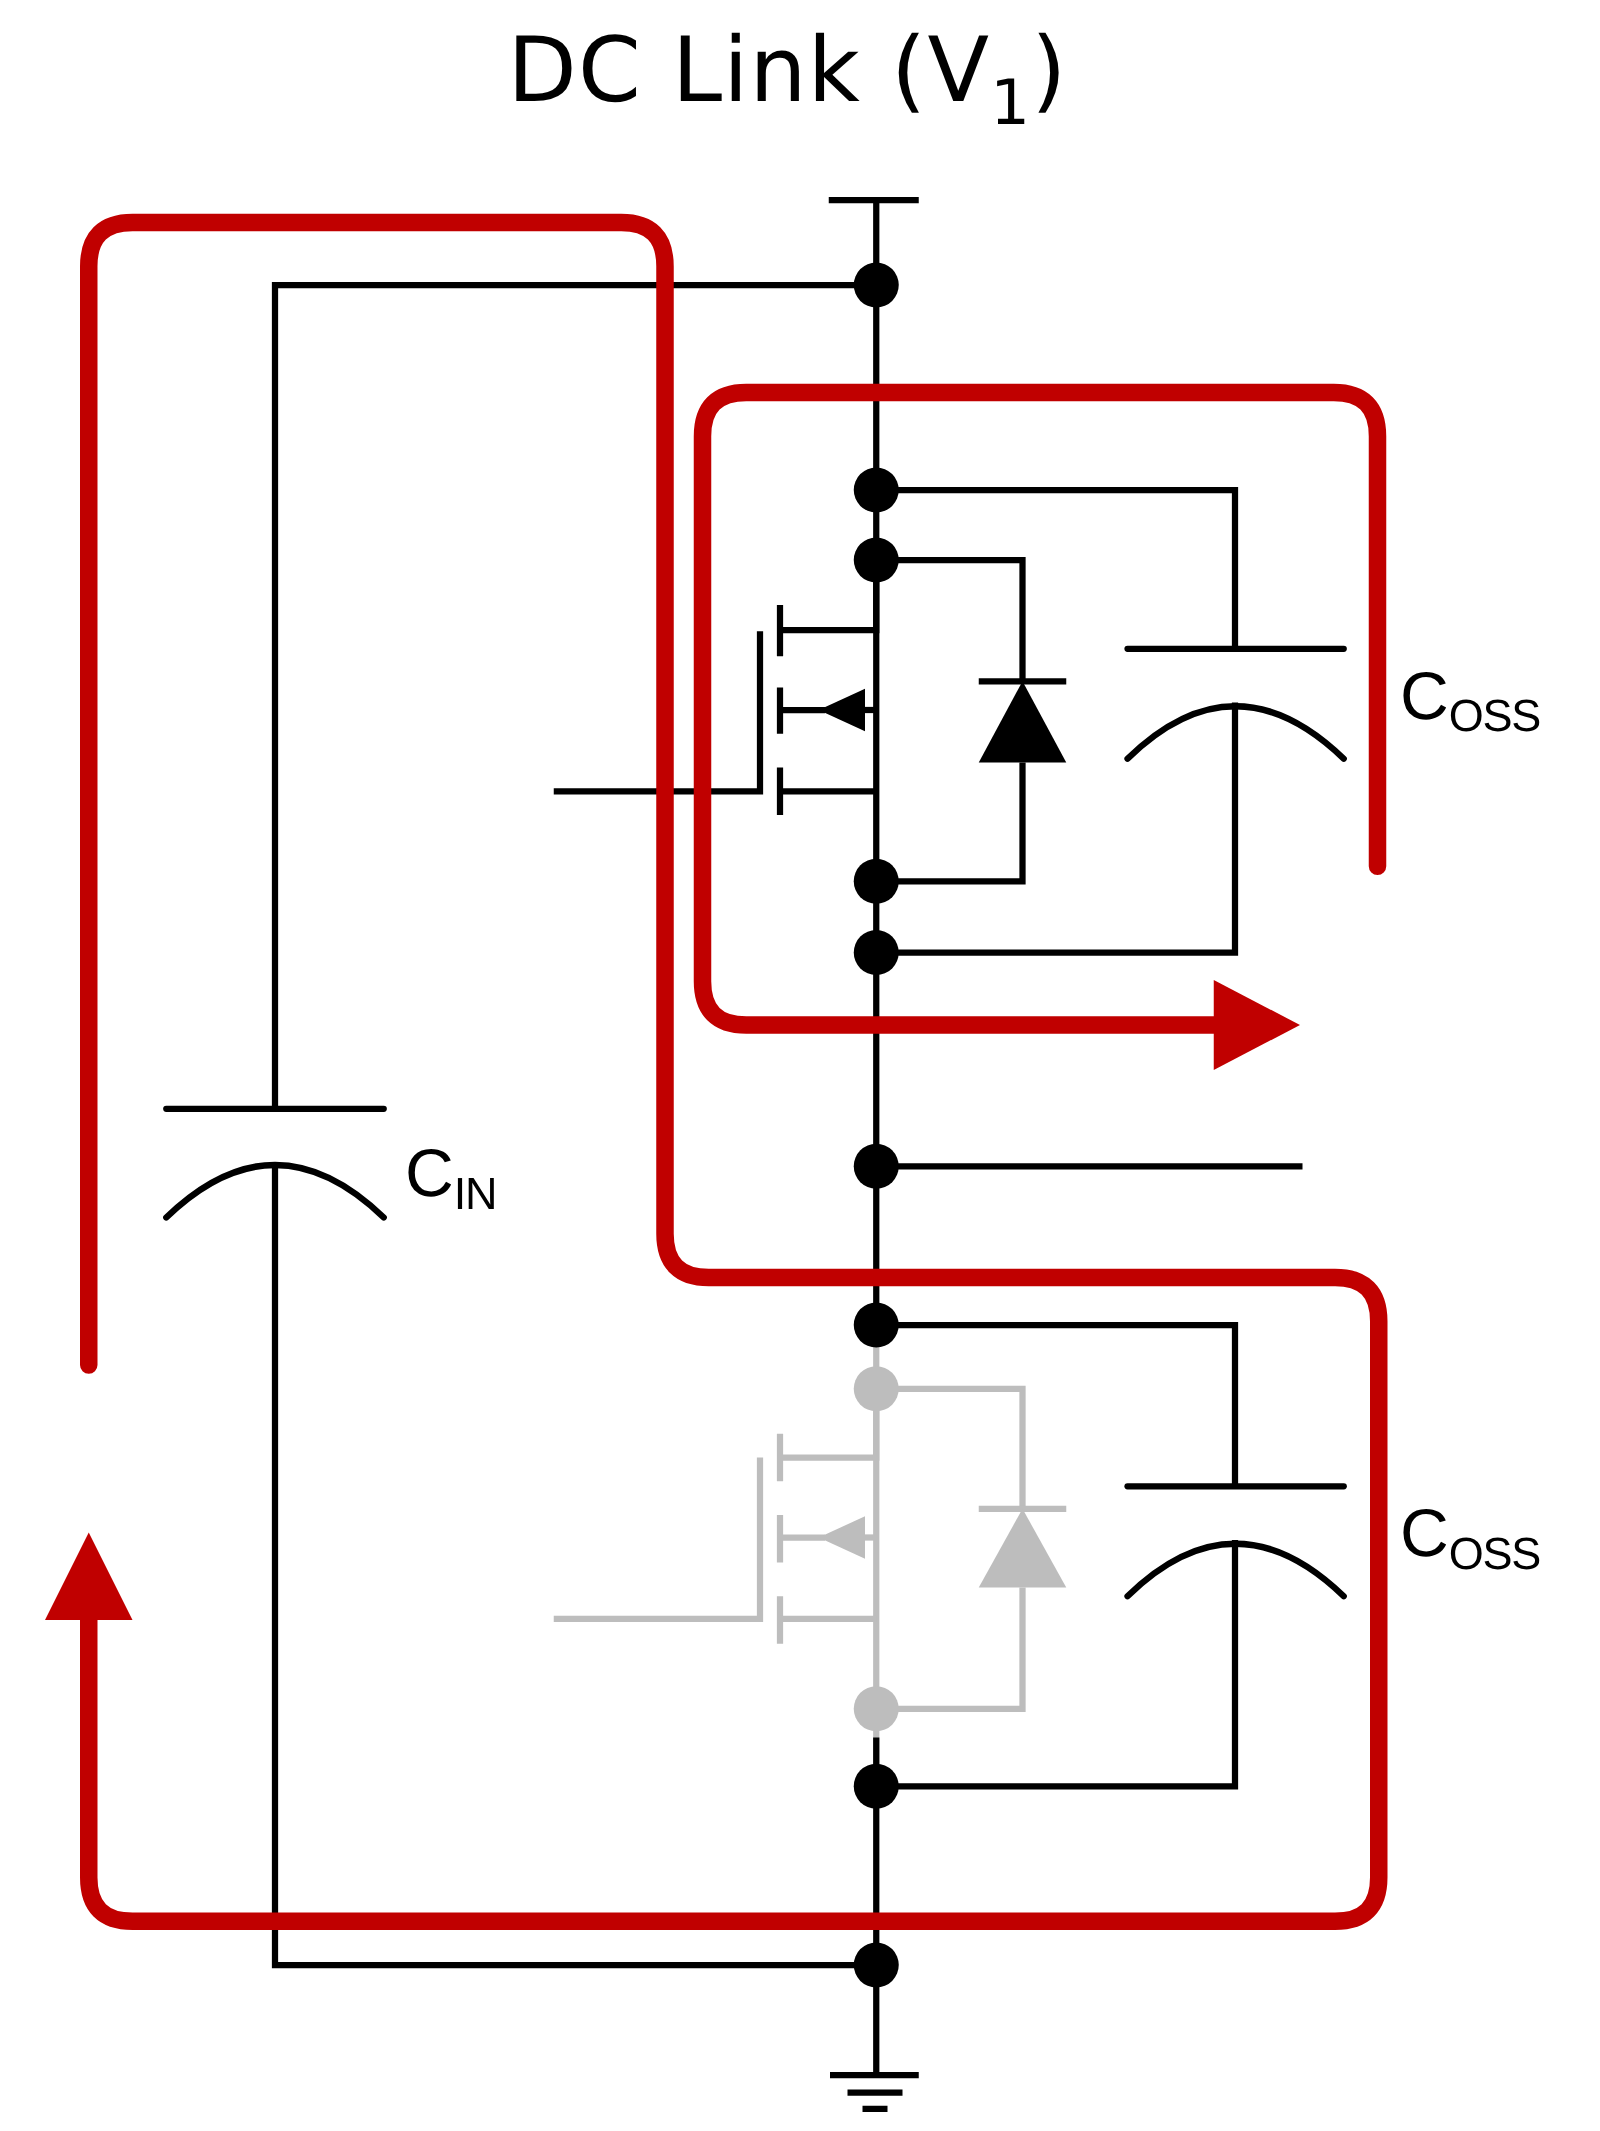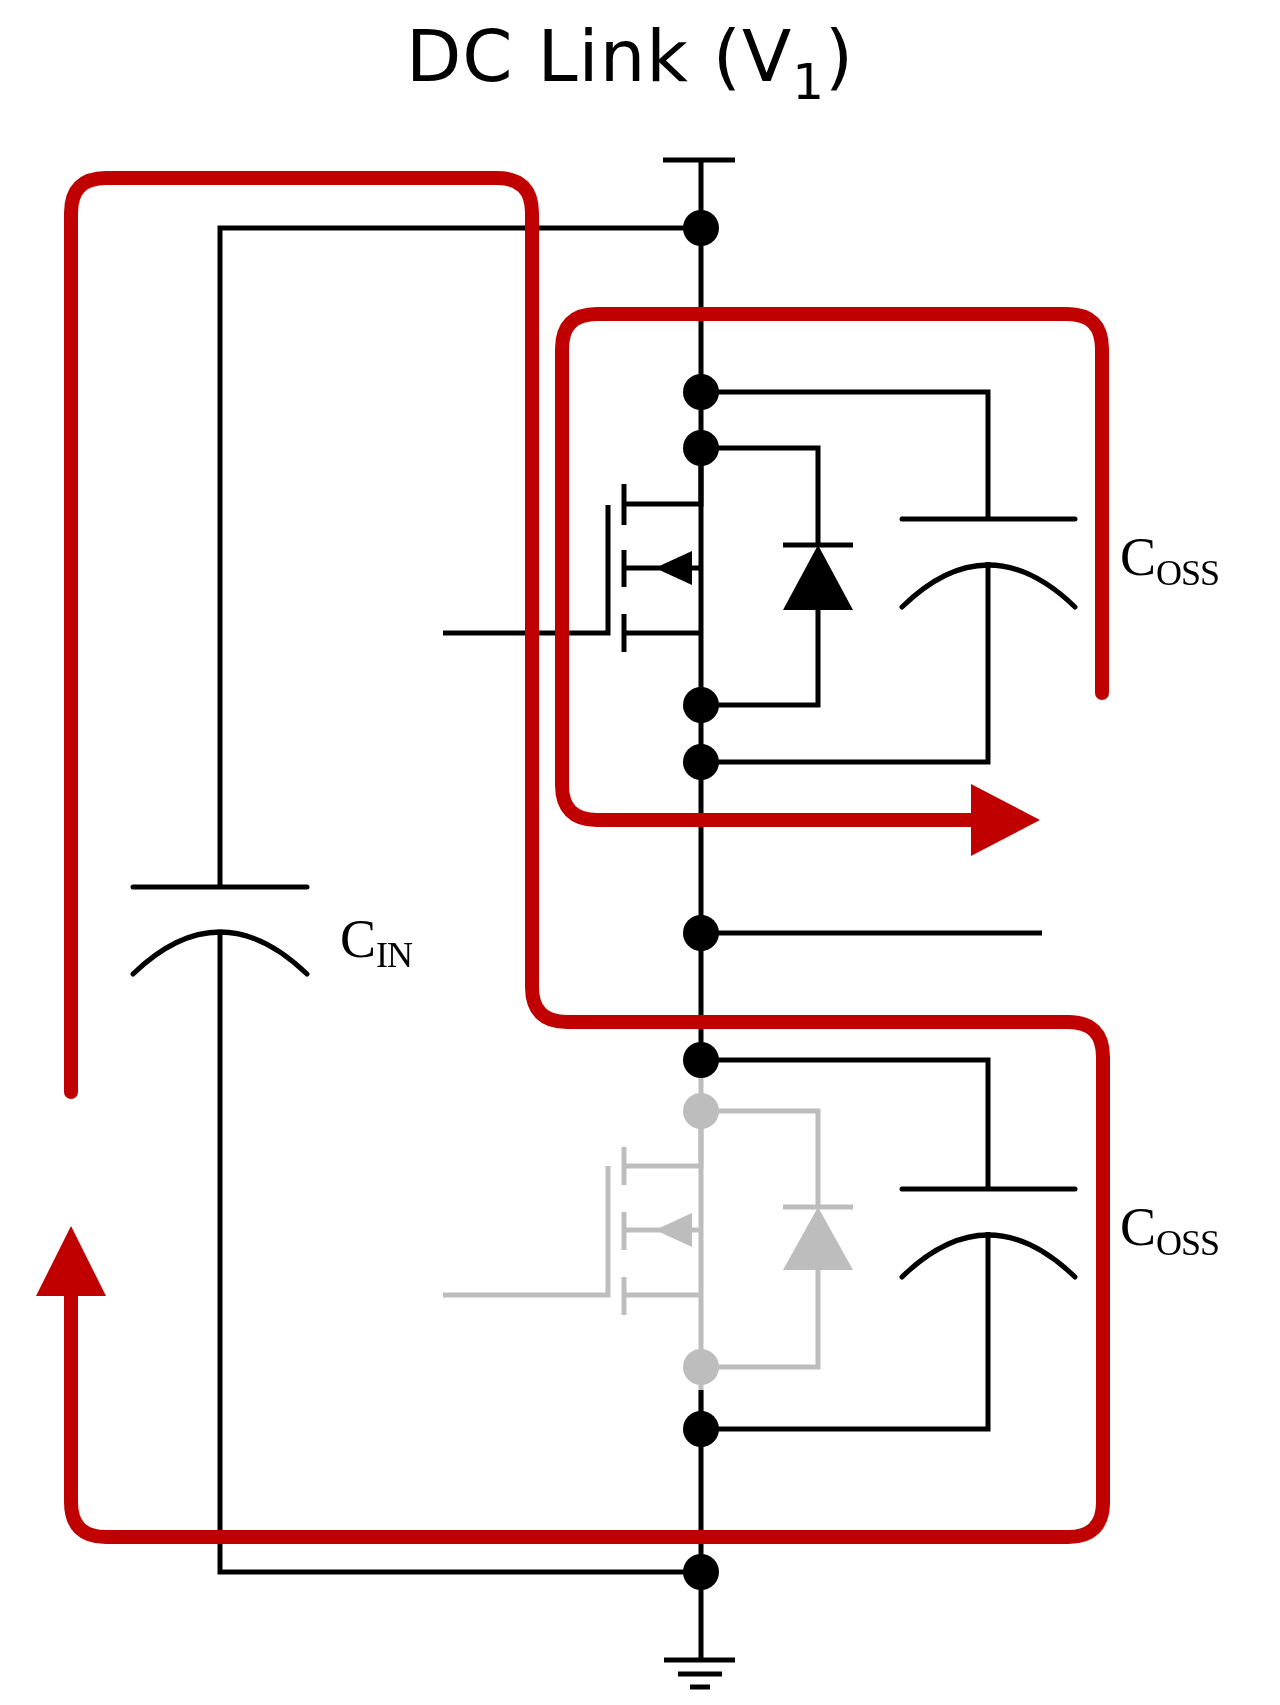--- a/index.html
+++ b/index.html
@@ -6,21 +6,21 @@
     body { width: 1280px; height: 1705px; position: relative; overflow: hidden; }
     #diagram { position: absolute; left: 0; top: 0; width: 1280px; height: 1705px; }
     .title {
       position: absolute; left: 0; top: 14px; width: 1280px;
       text-align: center; font-family: "DejaVu Sans", sans-serif;
       font-size: 72px; color: #000; letter-spacing: 1px;
       transform: translateX(-10px);
     }
     .title sub { font-size: 50px; vertical-align: -18px; }
     .label {
-      position: absolute; font-family: Liberation Serif, serif;
+      position: absolute; font-family: Liberation Sans, sans-serif;
       color: #000; font-size: 54px; line-height: 1;
     }
     .label .sub { font-size: 36px; vertical-align: -10px; letter-spacing: -1px; }
     .wire { stroke: #000; stroke-width: 5; fill: none; }
     .wire-dim { stroke: #bdbdbd; stroke-width: 5; fill: none; }
     .cap { stroke: #000; stroke-width: 5; fill: none; stroke-linecap: round; }
     .current { stroke: #c00000; stroke-width: 14; fill: none; stroke-linecap: round; stroke-linejoin: round; }
   </style>
 </head>
 <body>
@@ -122,17 +122,17 @@
     <circle cx="701" cy="762" r="18" fill="#000"></circle>
     <circle cx="701" cy="933" r="18" fill="#000"></circle>
     <circle cx="701" cy="1060" r="18" fill="#000"></circle>
     <circle cx="701" cy="1111" r="18" fill="#bdbdbd"></circle>
     <circle cx="701" cy="1367" r="18" fill="#bdbdbd"></circle>
     <circle cx="701" cy="1429" r="18" fill="#000"></circle>
     <circle cx="701" cy="1572" r="18" fill="#000"></circle>
   </g>
 </svg>
 
-<div class="label" style="left:340px; top:912px;"><span>C</span><span class="sub">IN</span></div>
+<div class="label" style="left:324px; top:912px;"><span>C</span><span class="sub">IN</span></div>
 
 <div class="label" style="left:1120px; top:530px;"><span>C</span><span class="sub">OSS</span></div>
 
 <div class="label" style="left:1120px; top:1200px;"><span>C</span><span class="sub">OSS</span></div>
 
 </body></html>

